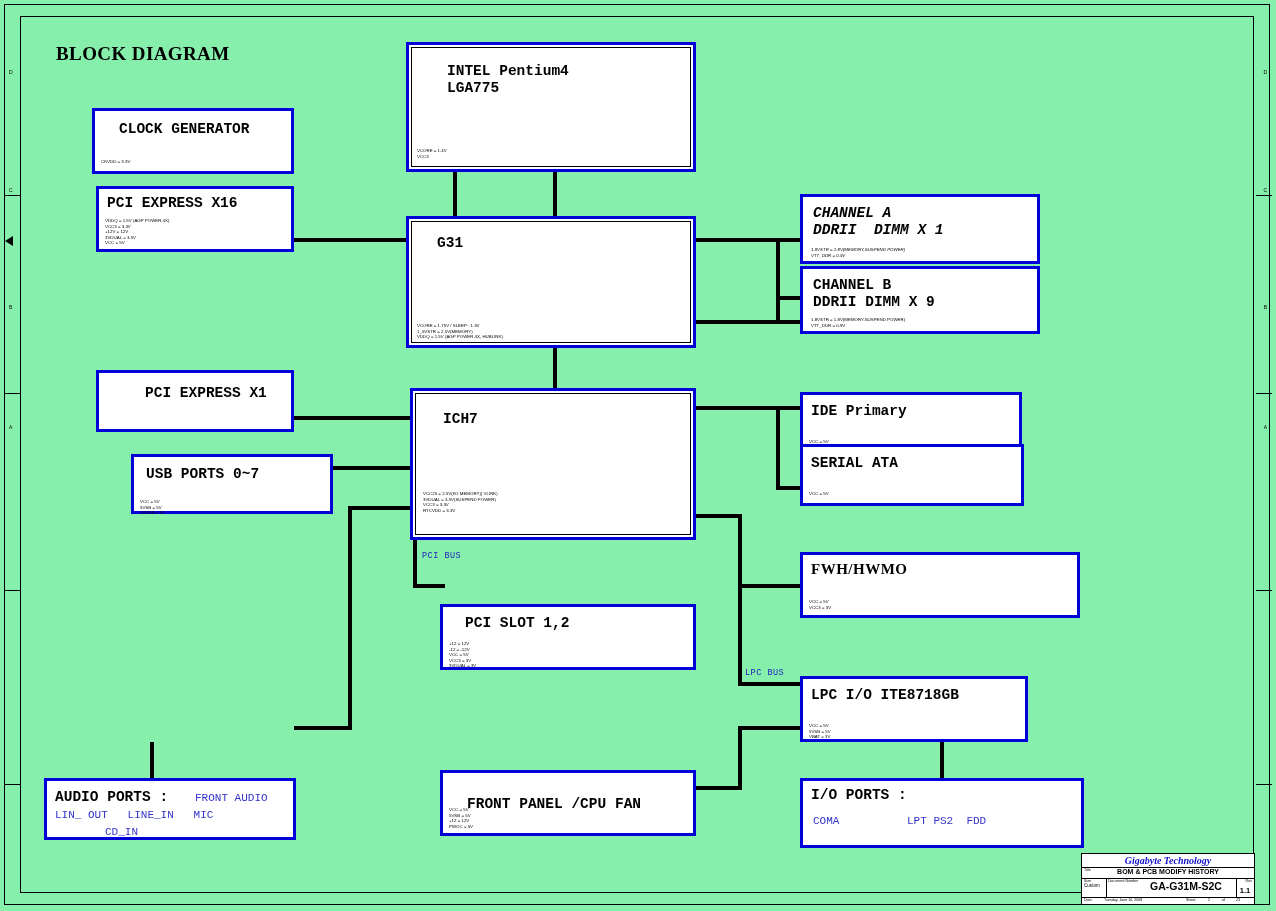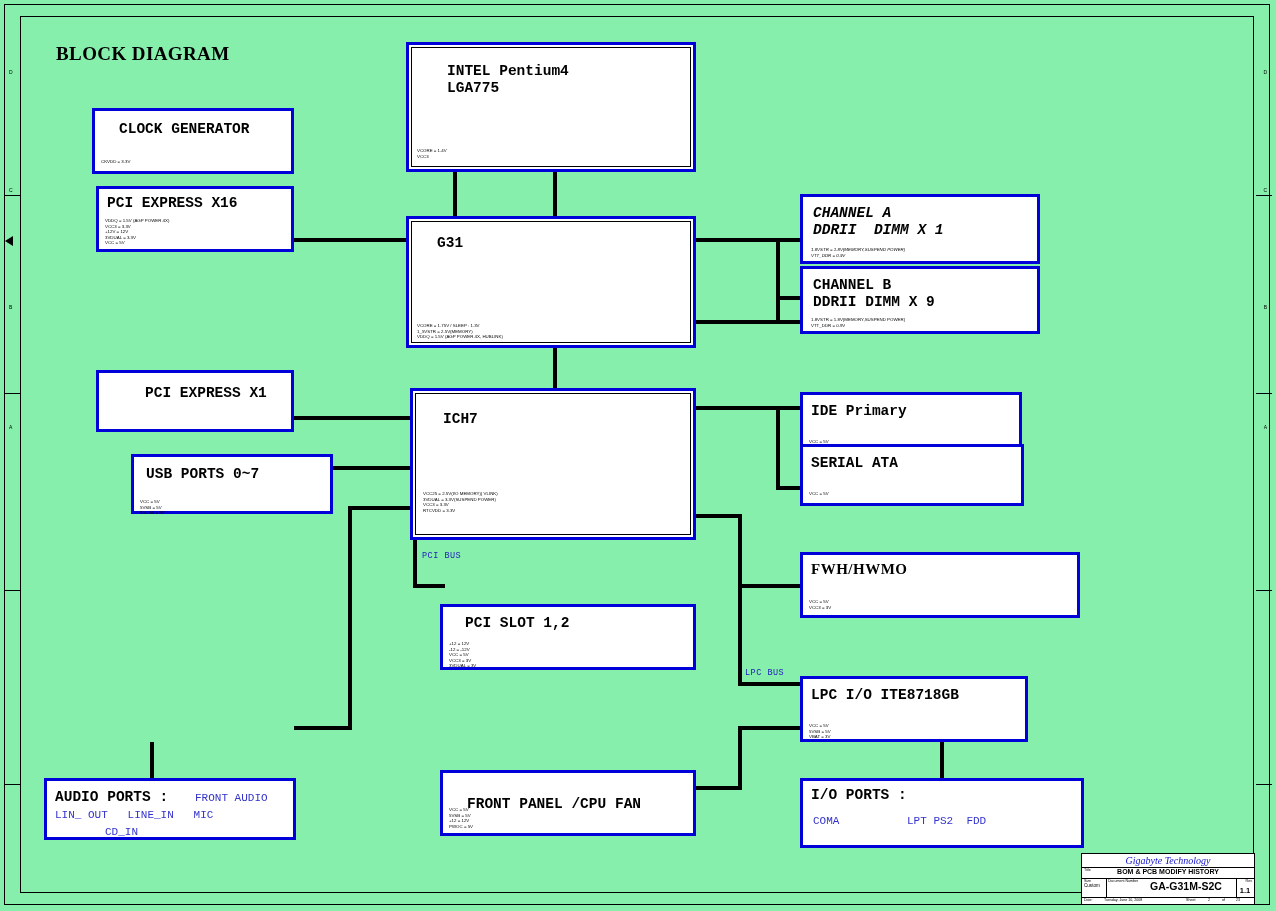--- a/index.html
+++ b/index.html
@@ -52,21 +52,21 @@
   
   .bus-label{position:absolute;font-family:"Liberation Mono","DejaVu Sans Mono",monospace;
              font-size:8.5px;color:#2222bb;letter-spacing:.5px;white-space:pre;}
 
   
   .tb{position:absolute;left:1081px;top:853px;width:174px;height:52px;
       border:1px solid #000;box-sizing:border-box;background:#fff;}
   .tb-line{position:absolute;background:#000;height:1px;left:0;right:0;}
   .tb-vline{position:absolute;background:#000;width:1px;top:0;bottom:0;}
   .tb-company{position:absolute;left:0;right:0;top:1px;text-align:center;
-              font-family:"Liberation Serif",serif;font-style:italic;font-weight:normal;
+              font-family:"Liberation Serif",serif;font-style:italic;font-weight:bold;
               font-size:10px;color:#1111cc;}
   .tb-sub{position:absolute;left:0;right:0;top:14px;text-align:center;
           font-family:"Liberation Sans",sans-serif;font-weight:bold;
           font-size:7px;color:#000;}
   .tb-docnum{position:absolute;left:52px;top:26px;width:104px;text-align:center;
              font-family:"Liberation Sans",sans-serif;font-weight:bold;
              font-size:10.5px;color:#000;}
   .tb-tiny{position:absolute;font-family:"Liberation Sans",sans-serif;
            font-size:3.6px;color:#000;white-space:pre;line-height:4.4px;}
   .tb-rev{position:absolute;right:2px;top:32px;width:14px;text-align:center;

